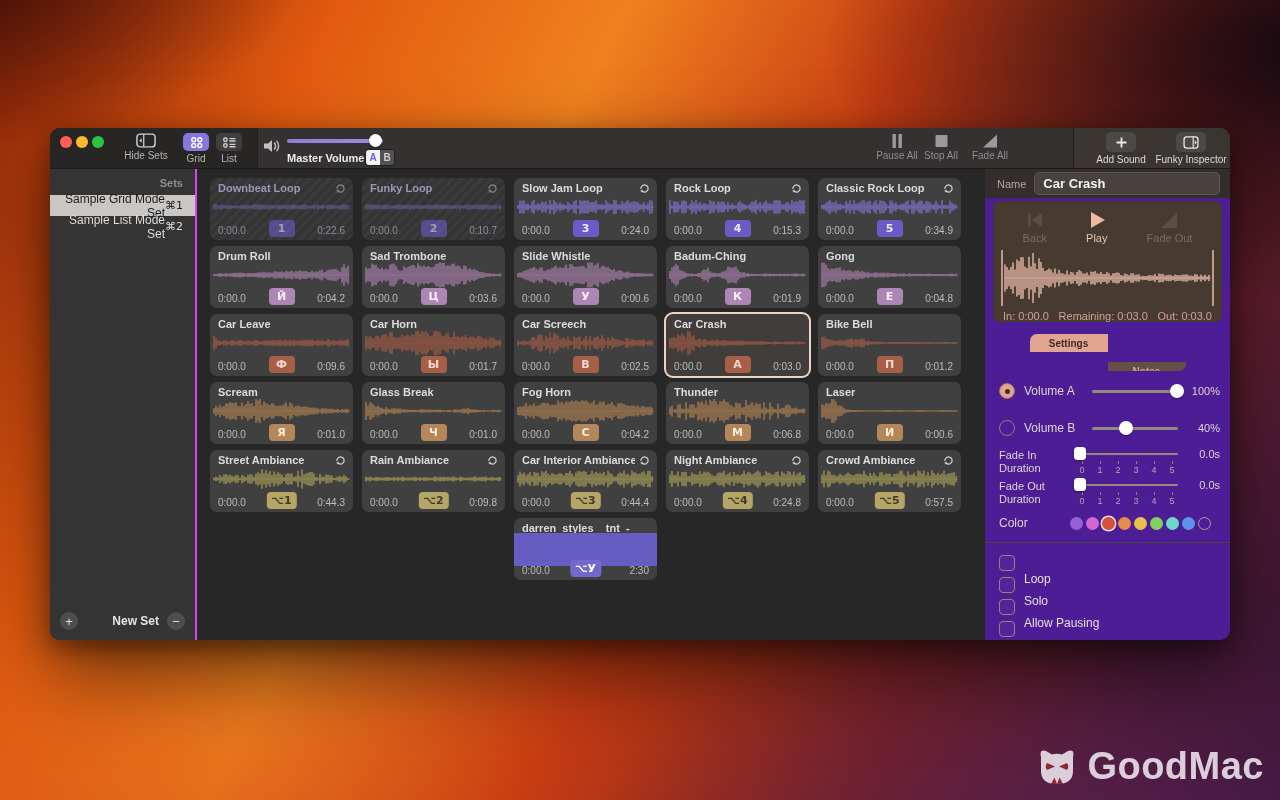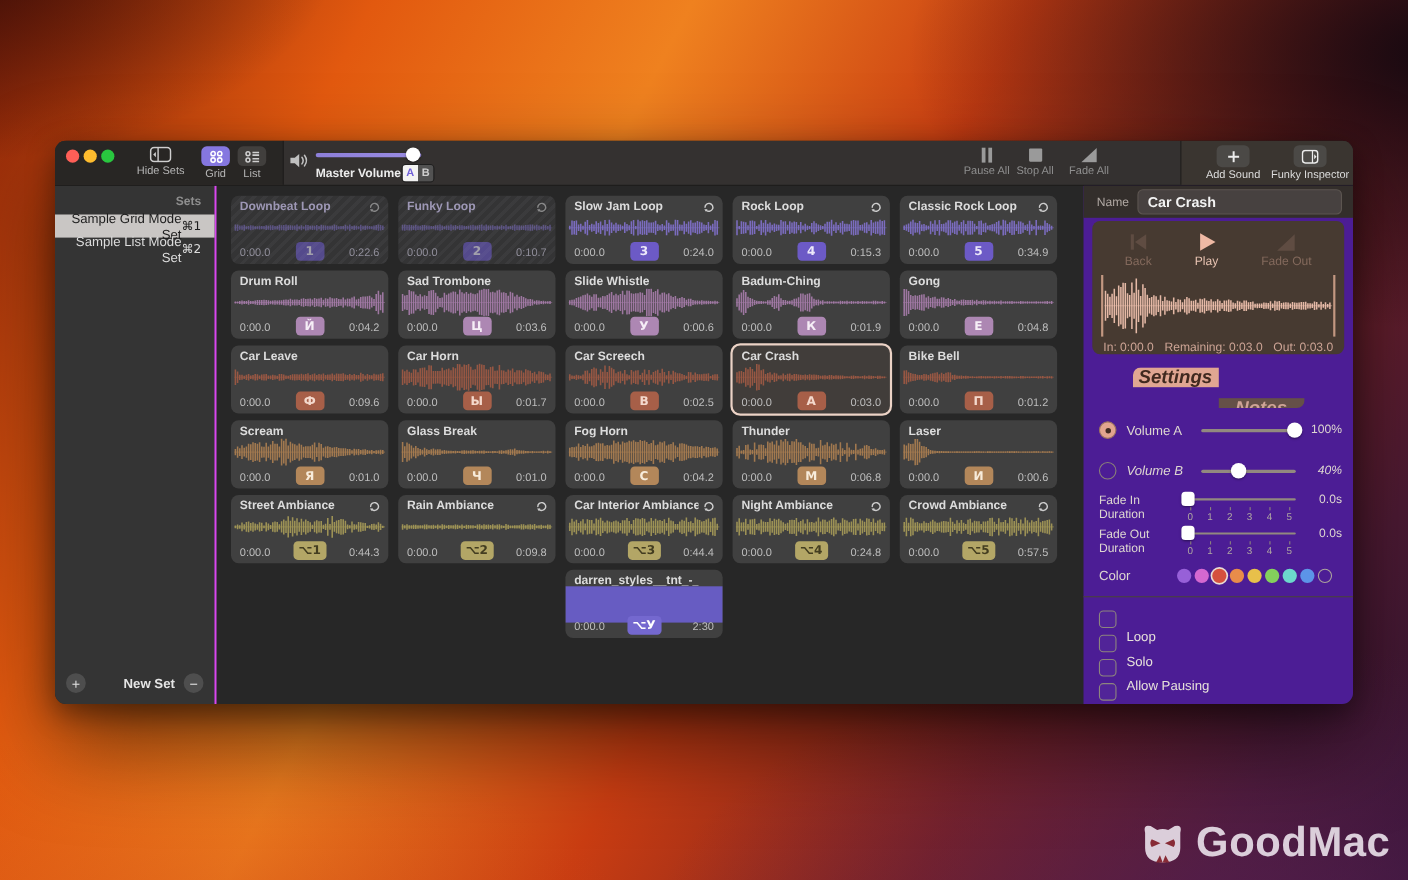--- a/index.html
+++ b/index.html
@@ -74,21 +74,21 @@
   .tr-btn.dim{color:#83695c;}
   .tr-btn.lit{color:#e8c3b2;}
   .tr-btn.dim svg{fill:#5f4c42;}
   .tr-btn.lit svg{fill:#efb9a4;}
   .insp-wave-wrap{position:relative;margin:6px 8px 0;height:56px;}
   .insp-wave-wrap::before,.insp-wave-wrap::after{content:"";position:absolute;top:0;bottom:0;width:2px;background:#d9a88f;opacity:.85;}
   .insp-wave-wrap::before{left:0;} .insp-wave-wrap::after{right:0;}
   #insp-wave{width:100%;height:100%;}
   .wave-info{display:flex;justify-content:space-between;padding:4px 10px 0;font-size:11px;color:#cda495;}
   .tabs{margin:12px auto 0;width:156px;display:flex;border-radius:7px;overflow:hidden;}
-  .tab{flex:1;height:18px;display:flex;align-items:center;justify-content:center;font-size:17px;font-weight:bold;font-style:italic;}
+  .tab{flex:1;height:18px;display:flex;align-items:center;justify-content:center;font-size:10px;font-weight:bold;}
   .tab.active{background:#e0a692;color:#40291f;}
   .tab.idle{background:#655048;color:#cfa497;margin-top:28px;}
   .vol-row{display:flex;align-items:center;margin:12px 10px 0 14px;height:16px;gap:0;}
   .radio{width:14px;height:14px;border-radius:50%;flex:none;}
   .radio.sel{background:#e2a58f;border:1px solid #9c7260;position:relative;}
   .radio.sel::after{content:"";position:absolute;left:4.5px;top:4.5px;width:5px;height:5px;border-radius:50%;background:#432c22;}
   .radio.un{border:1.5px solid #8a8178;}
   .vol-label{font-size:12px;color:#ddd6d0;margin-left:9px;width:62px;}
   .slider{position:relative;flex:1;height:3px;border-radius:2px;background:#92897f;margin:0 6px;}
   .sknob{position:absolute;top:-5.5px;width:14px;height:14px;border-radius:50%;background:#fff;box-shadow:0 1px 2px rgba(0,0,0,.4);}
@@ -689,21 +689,21 @@
       </div>
 
       <div class="vol-row">
         <span class="radio sel"></span>
         <span class="vol-label">Volume A</span>
         <div class="slider">
             <div class="sknob" id="knob-a" style="left: calc(100% - 8px);"></div>
           </div>
         <span class="vol-val">100%</span>
       </div>
-      <div class="vol-row" style="margin-top:21px;font-style:italic;">
+      <div class="vol-row" style="margin-top:21px;">
         <span class="radio un"></span>
         <span class="vol-label">Volume B</span>
         <div class="slider">
             <div class="sknob" id="knob-b" style="left: calc(40% - 7px);"></div>
           </div>
         <span class="vol-val">40%</span>
       </div>
 
       <div class="fade-row">
         <span class="fade-label">Fade In Duration</span>

